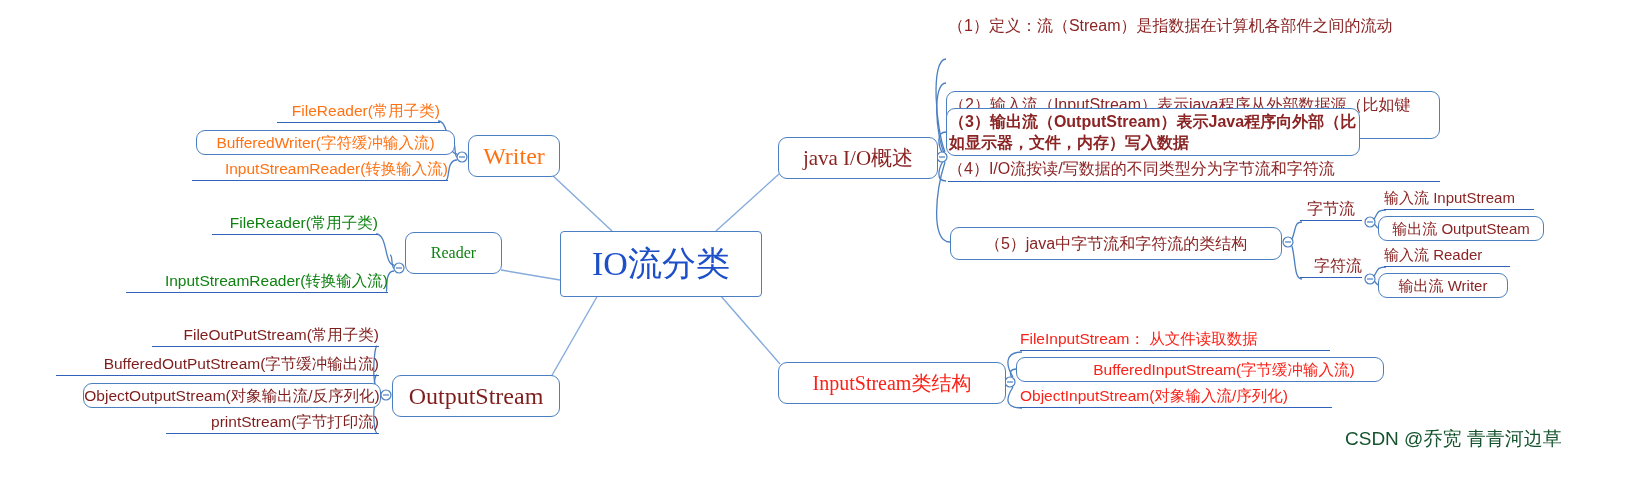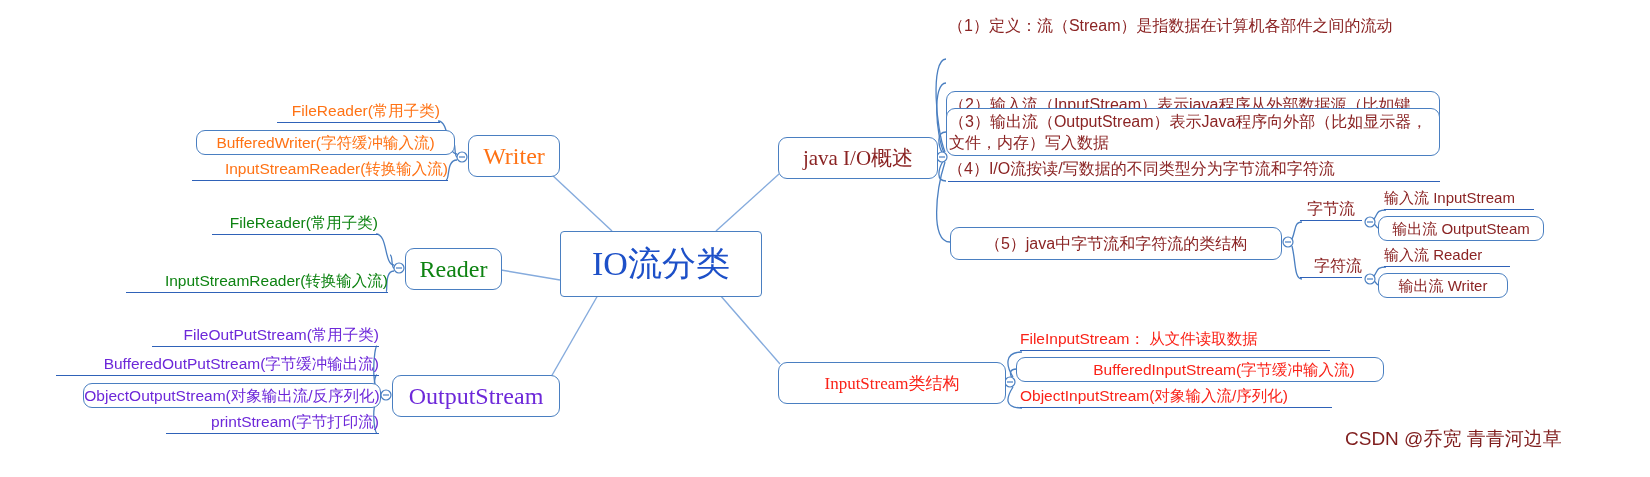--- a/index.html
+++ b/index.html
@@ -9,23 +9,23 @@
   .node{position:absolute;z-index:2;background:#fff;border:1.6px solid #4a7fc1;border-radius:9px;
         display:flex;align-items:center;justify-content:center;white-space:nowrap;
         font-family:"Liberation Serif","DejaVu Serif",serif;}
   .leaf{position:absolute;z-index:1;white-space:nowrap;font-size:15.5px;line-height:18px;}
   .u{border-bottom:1.6px solid #2f62b8;padding-bottom:2px;}
   .bx{border:1.4px solid #4a7fc1;border-radius:9px;background:#fff;display:flex;
       align-items:center;justify-content:center;}
   .tr{text-align:right;}
   .para{position:absolute;z-index:1;font-size:16px;line-height:21px;white-space:normal;
         word-break:break-all;color:#8b2424;}
-  .c-orange{color:#ff7214;} .c-green{color:#0e8312;} .c-blue{color:#6d28d9;}
+  .c-orange{color:#ff7214;} .c-green{color:#0e8312;} .c-blue{color:#7f1d1d;}
   .c-maroon{color:#8b2424;} .c-red{color:#fa2218;} .c-center{color:#1d50c8;}
-  .watermark{position:absolute;z-index:1;color:#7f1d1d;font-size:19px;white-space:nowrap;}
+  .watermark{position:absolute;z-index:1;color:#14532d;font-size:19px;white-space:nowrap;}
 </style>
 </head>
 <body>
 
 <div id="stage">
 
   <svg class="wires" width="1650" height="477">
 
     <g stroke="#85abdd" stroke-width="1.4" fill="none">
       <path d="M 612,231 L 551,174"></path>
@@ -106,44 +106,44 @@
     </g>
   </svg>
 
   <div class="node c-center" style="left:560px;top:231px;width:200px;height:64px;font-size:34px;border-radius:4px;">IO流分类</div>
 
   <div class="node c-orange" style="left:468px;top:135px;width:90px;height:40px;font-size:24px;">Writer</div>
   <div class="leaf u tr c-orange" style="left:277px;top:102px;width:163px;">FileReader(常用子类)</div>
   <div class="leaf bx c-orange" style="left:196px;top:130px;width:257px;height:23px;">BufferedWriter(字符缓冲输入流)</div>
   <div class="leaf u tr c-orange" style="left:192px;top:160px;width:256px;">InputStreamReader(转换输入流)</div>
 
-  <div class="node c-green" style="left:405px;top:248px;width:95px;height:40px;font-size:24px;text-align:right;">Reader</div>
+  <div class="node c-green" style="left:405px;top:232px;width:95px;height:40px;font-size:16px;text-align:right;">Reader</div>
   <div class="leaf u tr c-green" style="left:212px;top:214px;width:166px;">FileReader(常用子类)</div>
   <div class="leaf u tr c-green" style="left:126px;top:272px;width:262px;">InputStreamReader(转换输入流)</div>
 
   <div class="node c-blue" style="left:392px;top:375px;width:166px;height:40px;font-size:24px;">OutputStream</div>
   <div class="leaf u tr c-blue" style="left:152px;top:326px;width:227px;">FileOutPutStream(常用子类)</div>
   <div class="leaf u tr c-blue" style="left:56px;top:355px;width:323px;">BufferedOutPutStream(字节缓冲输出流)</div>
   <div class="leaf bx c-blue" style="left:83px;top:383px;width:296px;height:23px;">ObjectOutputStream(对象输出流/反序列化)</div>
   <div class="leaf u tr c-blue" style="left:166px;top:413px;width:213px;">printStream(字节打印流)</div>
 
   <div class="node c-maroon" style="left:778px;top:137px;width:158px;height:40px;font-size:21px;">java I/O概述</div>
   <div class="para" style="left:948px;top:15px;width:492px;">（1）定义：流（Stream）是指数据在计算机各部件之间的流动</div>
   <div class="para bx" style="left:946px;top:59px;width:494px;height:48px;justify-content:flex-start;align-items:flex-start;padding:2px 0 0 2px;box-sizing:border-box;margin-top:32px;">（2）输入流（InputStream）表示java程序从外部数据源（比如键盘，文件，内存）读入数据</div>
-  <div class="para bx" style="left:946px;top:108px;width:494px;height:48px;justify-content:flex-start;align-items:flex-start;padding:2px 0 0 2px;box-sizing:border-box;">（3）输出流（OutputStream）表示Java程序向外部（比如显示器，文件，内存）写入数据</div>
+  <div class="para bx" style="left:946px;top:108px;width:414px;height:48px;justify-content:flex-start;align-items:flex-start;padding:2px 0 0 2px;box-sizing:border-box;font-weight:bold;">（3）输出流（OutputStream）表示Java程序向外部（比如显示器，文件，内存）写入数据</div>
   <div class="para u" style="left:948px;top:158px;width:492px;white-space:nowrap;">（4）I/O流按读/写数据的不同类型分为字节流和字符流</div>
   <div class="para bx" style="left:950px;top:227px;width:330px;height:31px;white-space:nowrap;">（5）java中字节流和字符流的类结构</div>
 
   <div class="leaf u c-maroon" style="left:1300px;top:200px;width:62px;font-size:16px;text-align:center;">字节流</div>
   <div class="leaf u c-maroon" style="left:1384px;top:189px;width:150px;font-size:15px;">输入流 InputStream</div>
   <div class="leaf bx c-maroon" style="left:1378px;top:216px;width:164px;height:23px;font-size:15px;">输出流 OutputSteam</div>
   <div class="leaf u c-maroon" style="left:1300px;top:257px;width:62px;font-size:16px;text-align:right;">字符流</div>
   <div class="leaf u c-maroon" style="left:1384px;top:246px;width:126px;font-size:15px;">输入流 Reader</div>
   <div class="leaf bx c-maroon" style="left:1378px;top:273px;width:128px;height:23px;font-size:15px;">输出流 Writer</div>
 
-  <div class="node c-red" style="left:778px;top:362px;width:226px;height:40px;font-size:17px;">InputStream类结构</div>
+  <div class="node c-red" style="left:778px;top:362px;width:226px;height:40px;font-size:20px;">InputStream类结构</div>
   <div class="leaf u c-red" style="left:1020px;top:330px;width:310px;">FileInputStream： 从文件读取数据</div>
   <div class="leaf bx c-red" style="left:1016px;top:357px;width:318px;height:23px;padding-left:48px;">BufferedInputStream(字节缓冲输入流)</div>
   <div class="leaf u c-red" style="left:1020px;top:387px;width:312px;">ObjectInputStream(对象输入流/序列化)</div>
 
   <div class="watermark" style="left:1345px;top:426px;">CSDN @乔宽 青青河边草</div>
 
 </div>
 
 </body></html>

